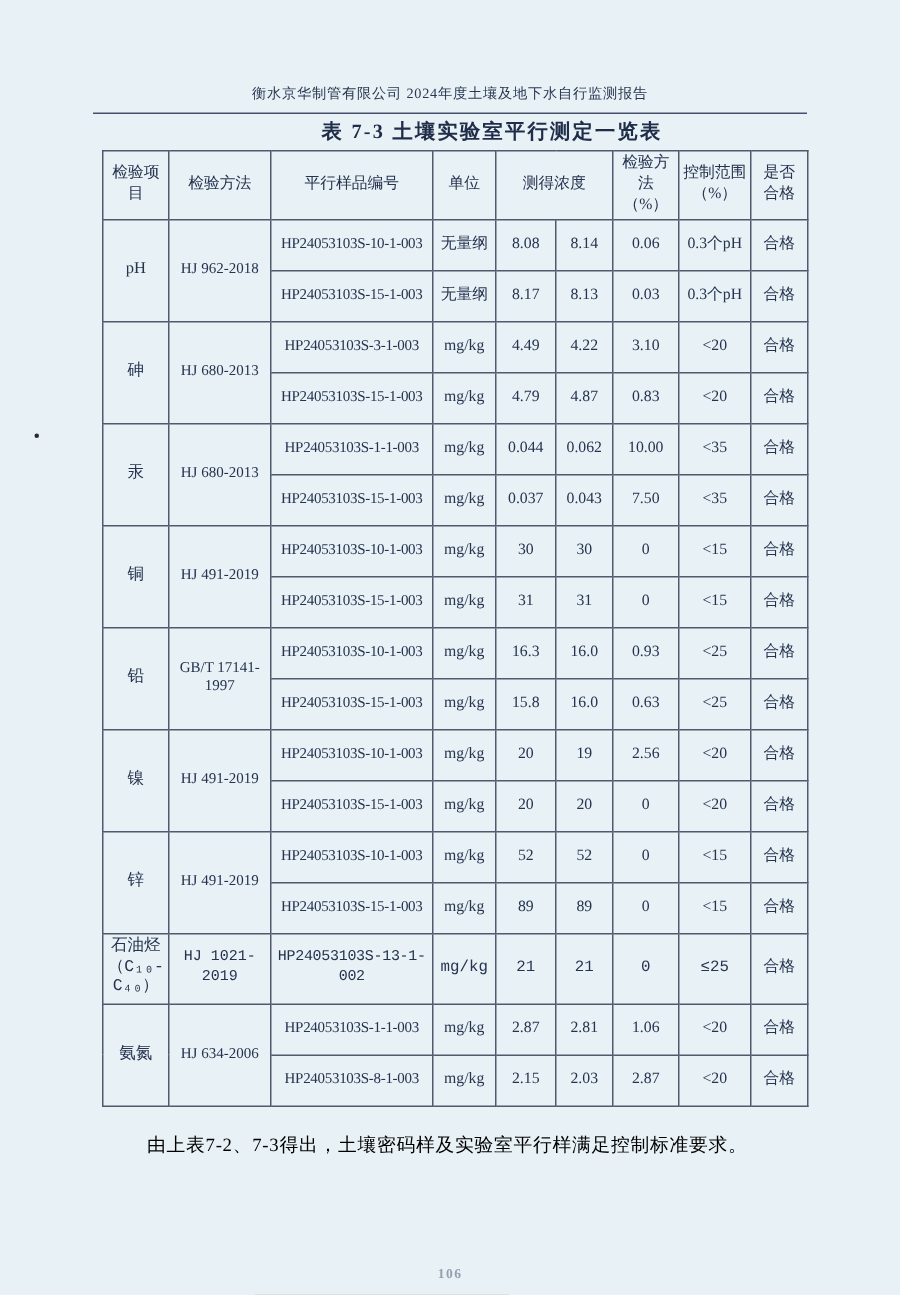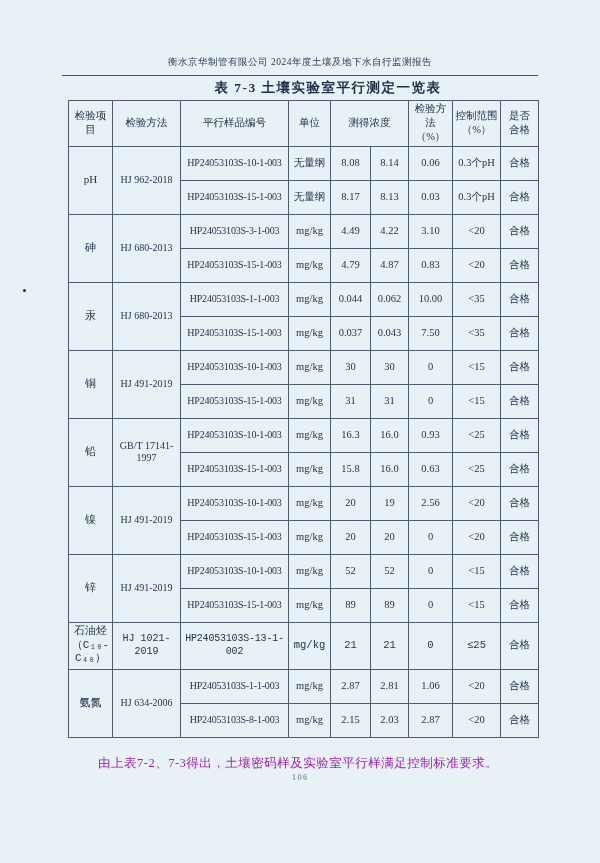--- a/index.html
+++ b/index.html
@@ -71,25 +71,25 @@
   .data-table td.sample-cell { font-size: 10px; letter-spacing: -0.2px; }
   .data-table td.item-cell { font-size: 11px; }
   .data-table td.method-cell { font-size: 10px; }
   .conclusion {
     position: absolute;
     top: 755px;
     left: 98px;
     width: 460px;
     font-size: 12.5px;
     letter-spacing: 0.5px;
-    color: #a21caf;
+    color: #000000;
   }
   .page-number {
     position: absolute;
-    top: 772px;
+    top: 844px;
     left: 0;
     width: 100%;
     text-align: center;
     font-size: 9px;
     color: #93a0ae;
     letter-spacing: 1px;
     font-weight: bold;
   }
   .speck {
     position: absolute;

